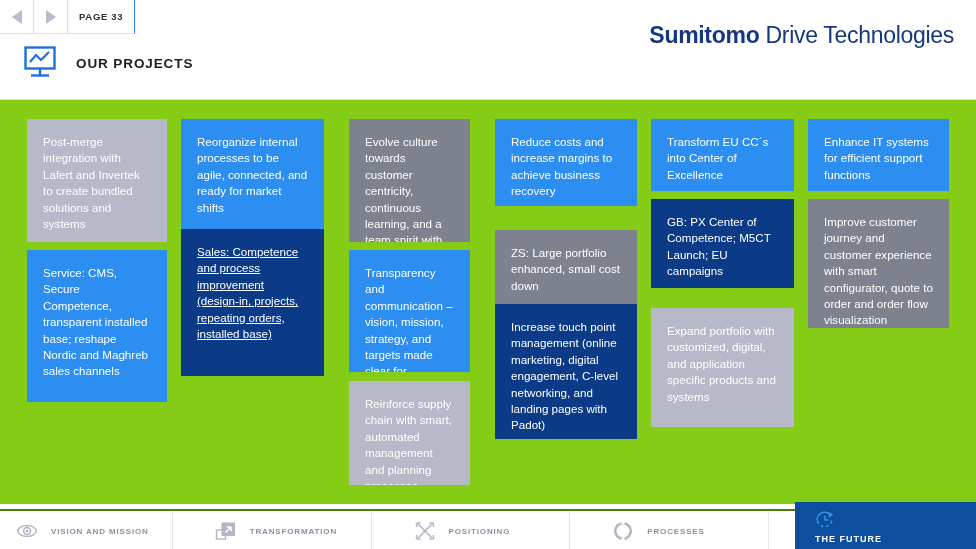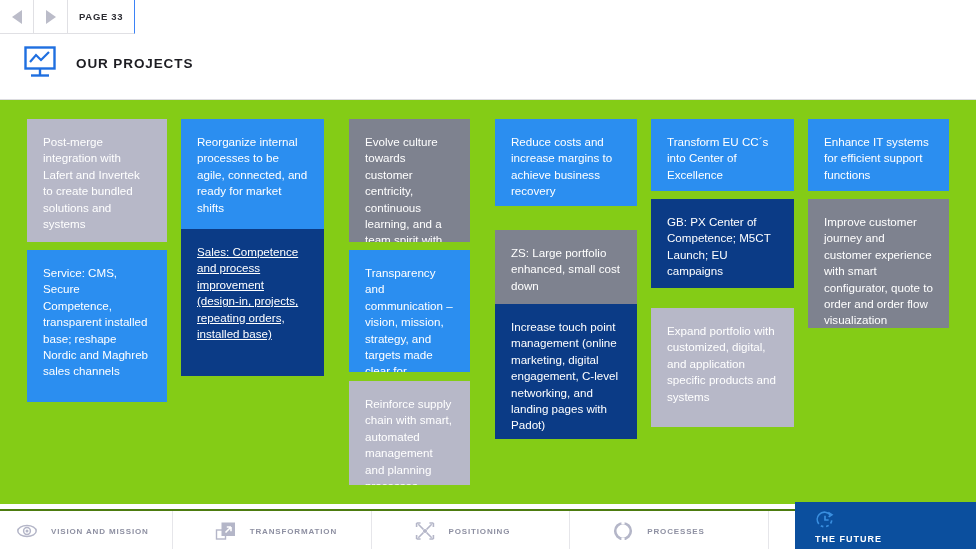--- a/index.html
+++ b/index.html
@@ -96,20 +96,23 @@
     <div class="pager">
       <div class="pager-btn">
         <span class="tri tri-l"></span>
       </div>
       <div class="pager-btn">
         <span class="tri tri-r"></span>
       </div>
       <div class="pager-label">PAGE 33</div>
     </div>
 
+    <div class="brandlogo">
+      <span class="b1">Sumitomo</span><span>&nbsp;</span><span class="b2">Drive Technologies</span>
+    </div>
 
     <div class="pagetitle">
       <span class="pagetitle-icon">
         <svg width="40" height="36" viewBox="0 0 40 36">
           <rect x="5.5" y="2.5" width="29" height="21" fill="none" stroke="#1f6fe0" stroke-width="2.4"></rect>
           <polyline points="10,17 16,10 21,15 29,7" fill="none" stroke="#1f6fe0" stroke-width="2.2"></polyline>
           <line x1="20" y1="23.5" x2="20" y2="30" stroke="#1f6fe0" stroke-width="2.4"></line>
           <line x1="11" y1="30.5" x2="29" y2="30.5" stroke="#1f6fe0" stroke-width="2.4"></line>
         </svg>
       </span>

